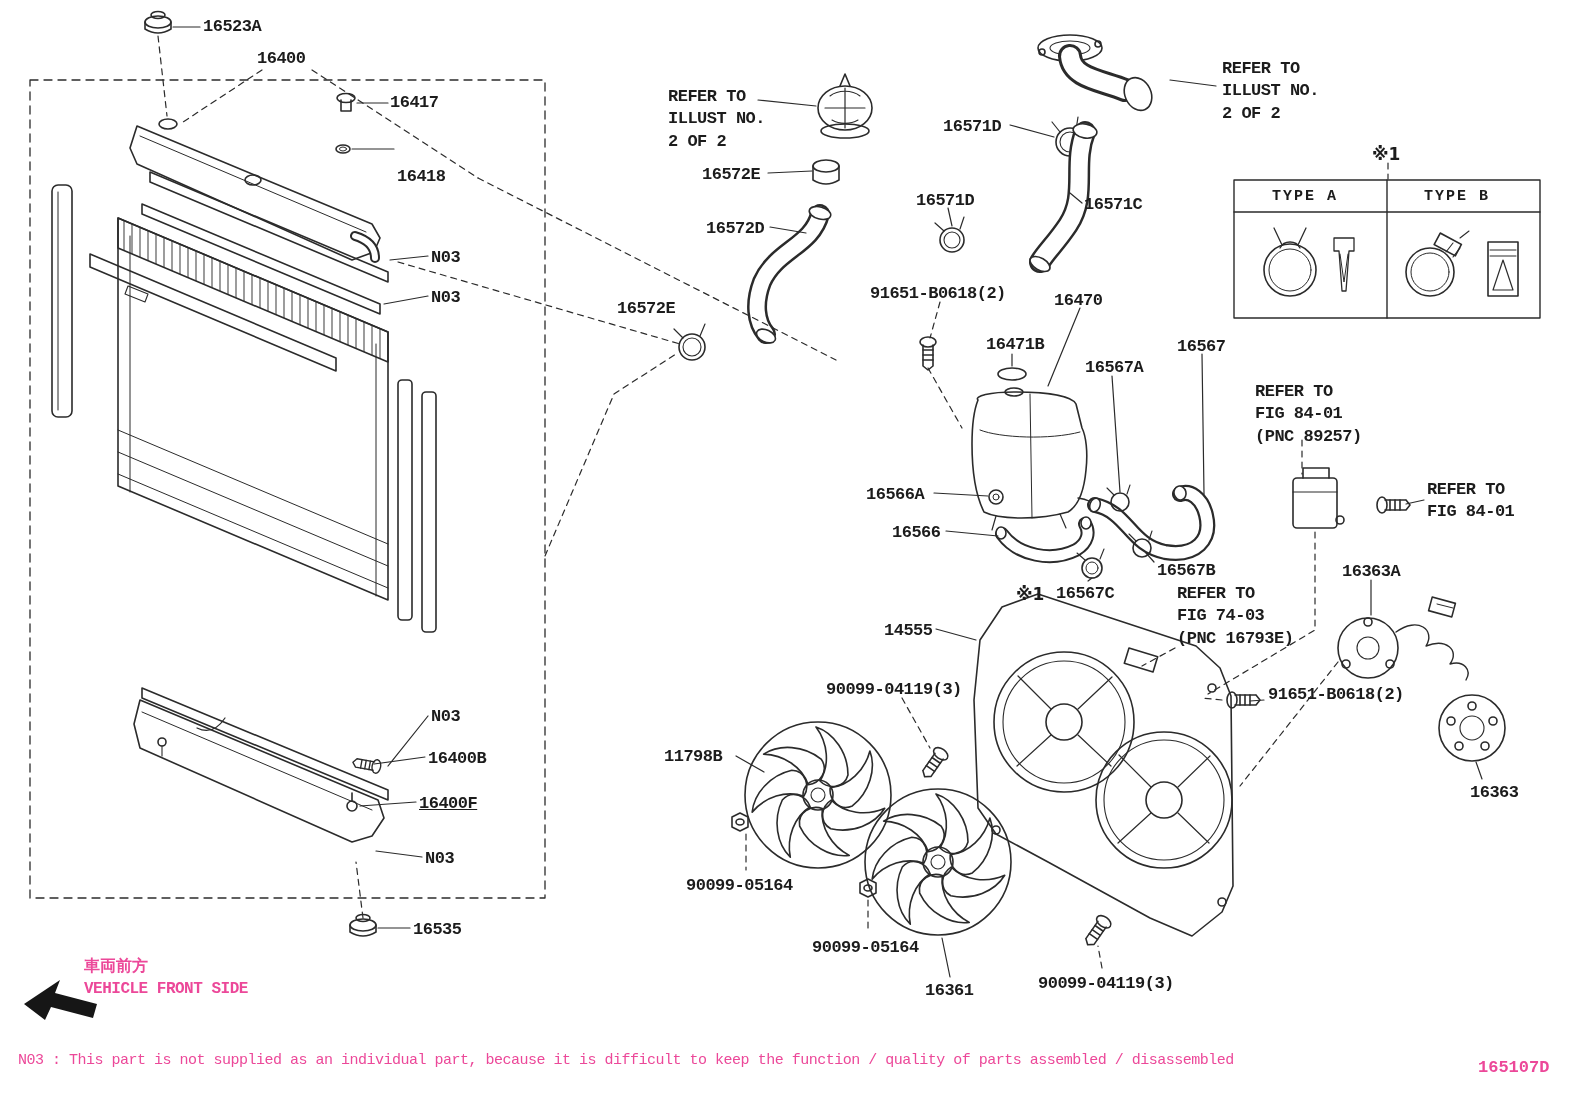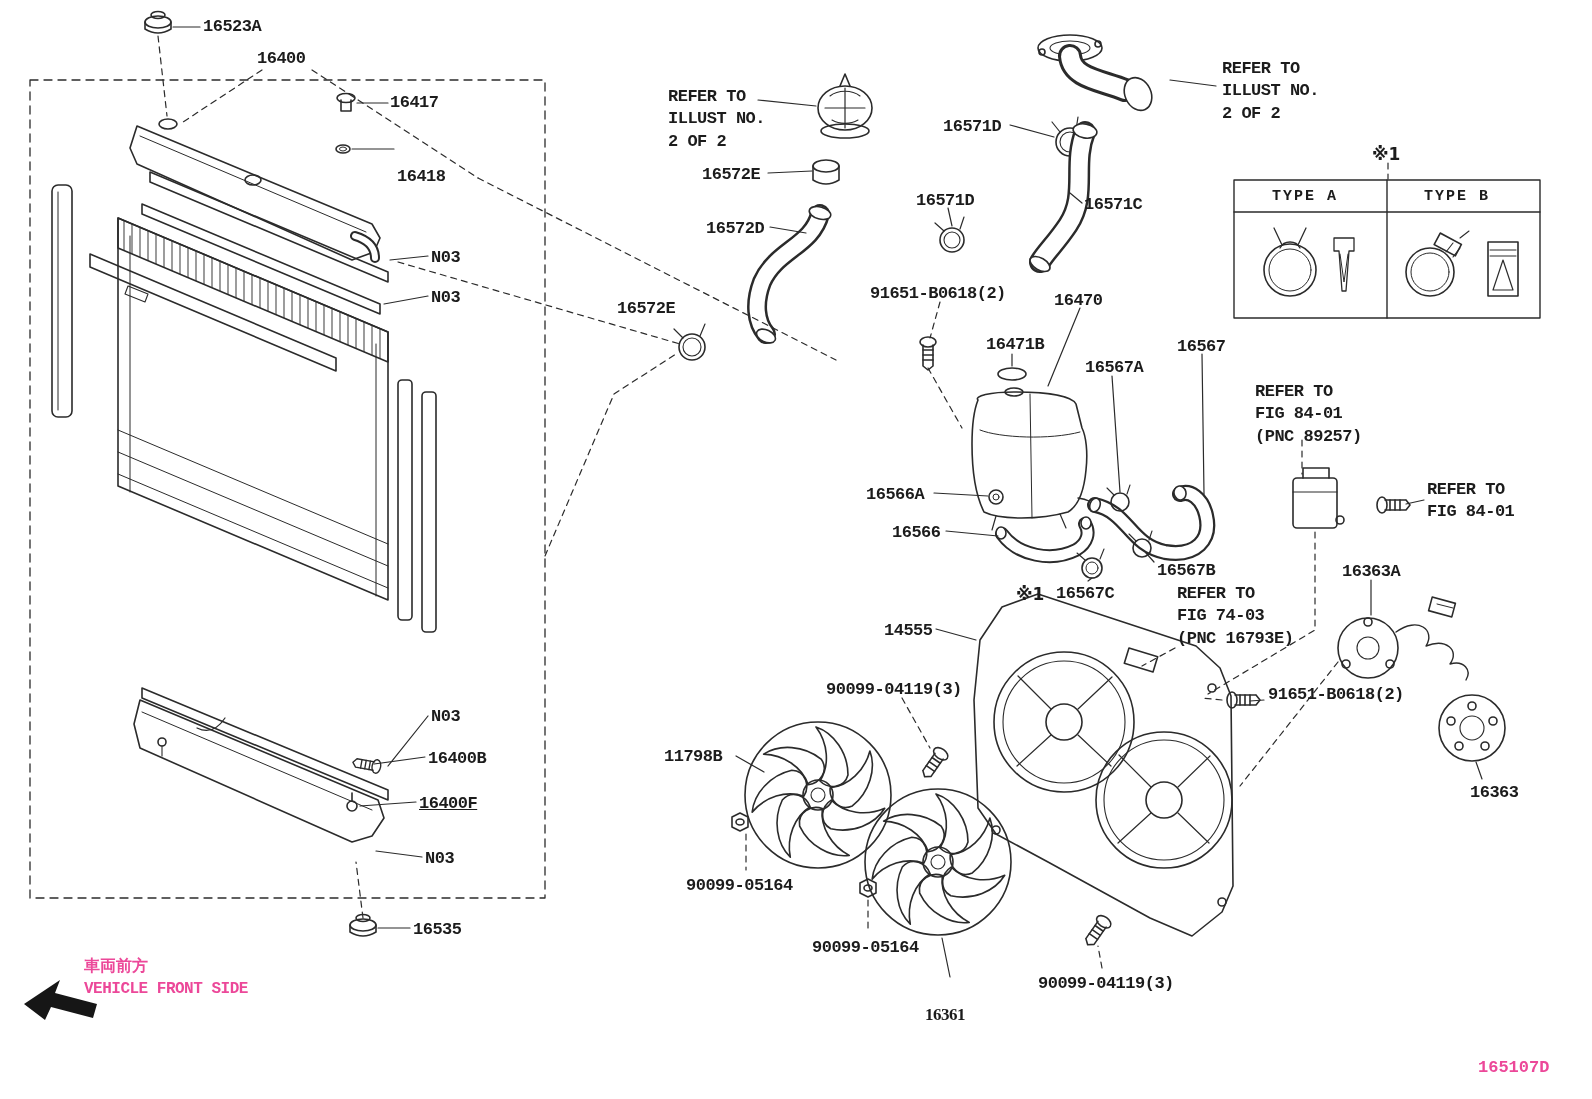--- a/index.html
+++ b/index.html
@@ -409,30 +409,31 @@
       <div class="part-label" style="left: 1342px; top: 561px;">16363A</div>
       <div class="part-label" style="left: 884px; top: 620px;">14555</div>
       <div class="part-label" style="left: 1177px; top: 583px;">REFER TO
 FIG 74-03
 (PNC 16793E)</div>
       <div class="part-label" style="left: 826px; top: 679px;">90099-04119(3)</div>
       <div class="part-label" style="left: 1268px; top: 684px;">91651-B0618(2)</div>
       <div class="part-label" style="left: 664px; top: 746px;">11798B</div>
       <div class="part-label" style="left: 686px; top: 875px;">90099-05164</div>
       <div class="part-label" style="left: 812px; top: 937px;">90099-05164</div>
-      <div class="part-label" style="left: 925px; top: 1004px; font-family: Liberation Serif, serif;">16361</div>
+      <div class="part-label" style="left: 925px; top: 980px;">16361</div>
       <div class="part-label" style="left: 1038px; top: 973px;">90099-04119(3)</div>
       <div class="part-label" style="left: 1458px; top: 782px; margin-left: 12px;">16363</div>
       <div class="part-label" style="left: 431px; top: 706px;">N03</div>
       <div class="part-label" style="left: 428px; top: 748px;">16400B</div>
       <div class="part-label" style="left: 419px; top: 793px; text-decoration: underline;">16400F</div>
       <div class="part-label" style="left: 425px; top: 848px;">N03</div>
       <div class="part-label" style="left: 413px; top: 919px;">16535</div>
     </div>
 
 <div class="table-header" style="left:1272px;top:188px">TYPE A</div>
 <div class="table-header" style="left:1424px;top:188px">TYPE B</div>
 
 <div class="footer-text jp" style="left:84px;top:956px">車両前方</div>
 <div class="footer-text en" style="left:84px;top:980px">VEHICLE FRONT SIDE</div>
+<div class="footer-text note-en" style="left:18px;top:1052px">N03 : This part is not supplied as an individual part, because it is difficult to keep the function / quality of parts assembled / disassembled</div>
 <div class="footer-text docnum" style="left:1478px;top:1058px">165107D</div>
 
 </div>
 
 </body></html>

